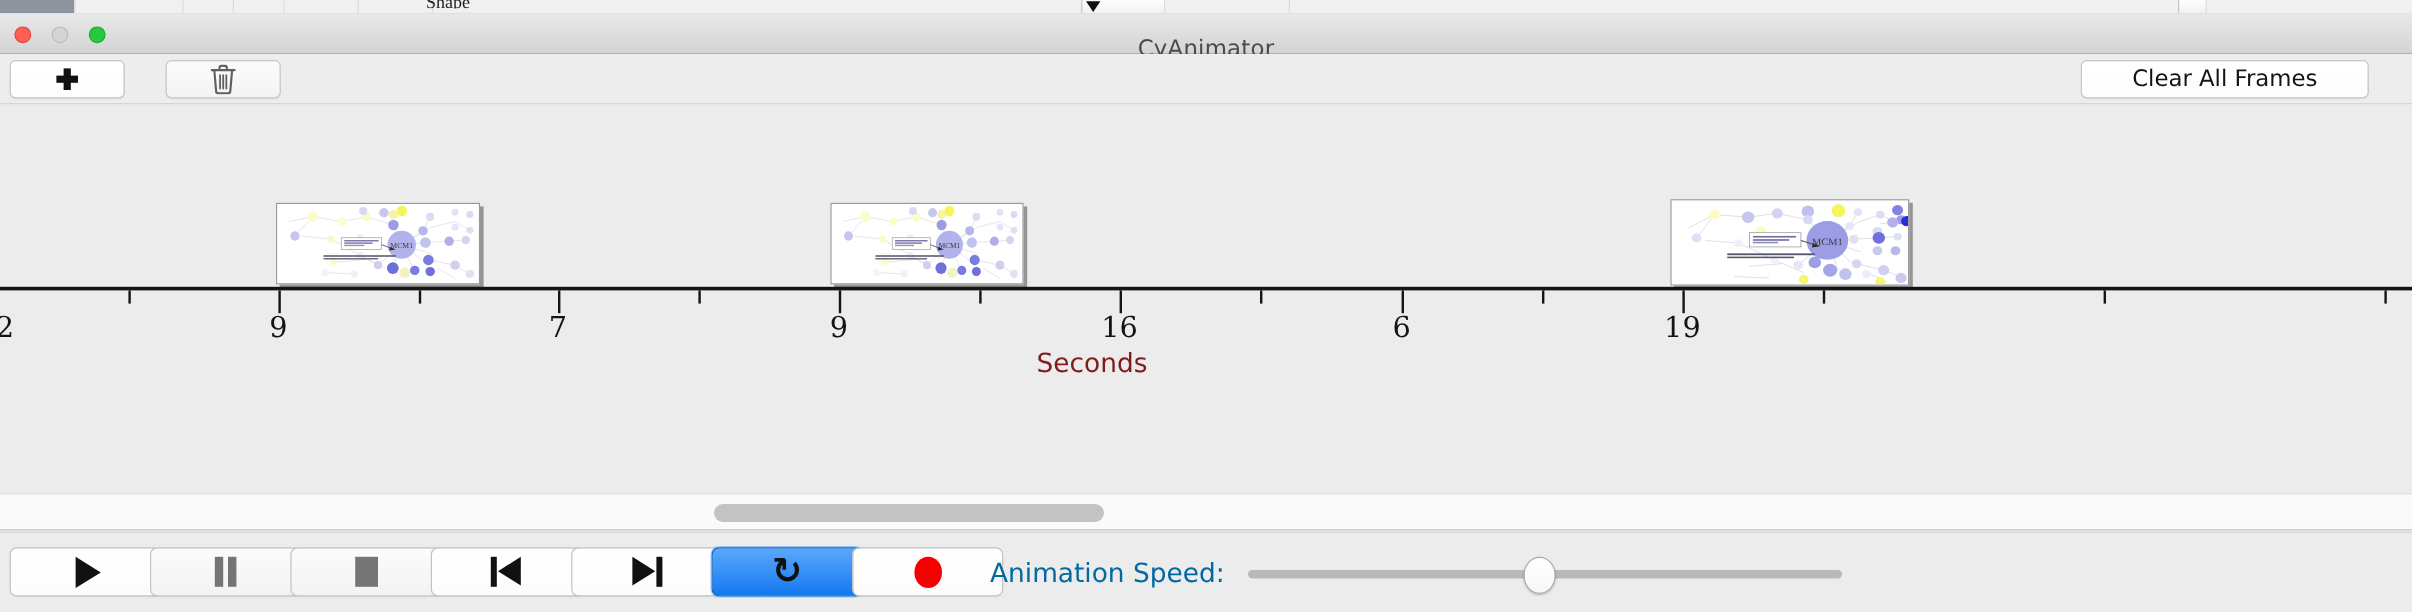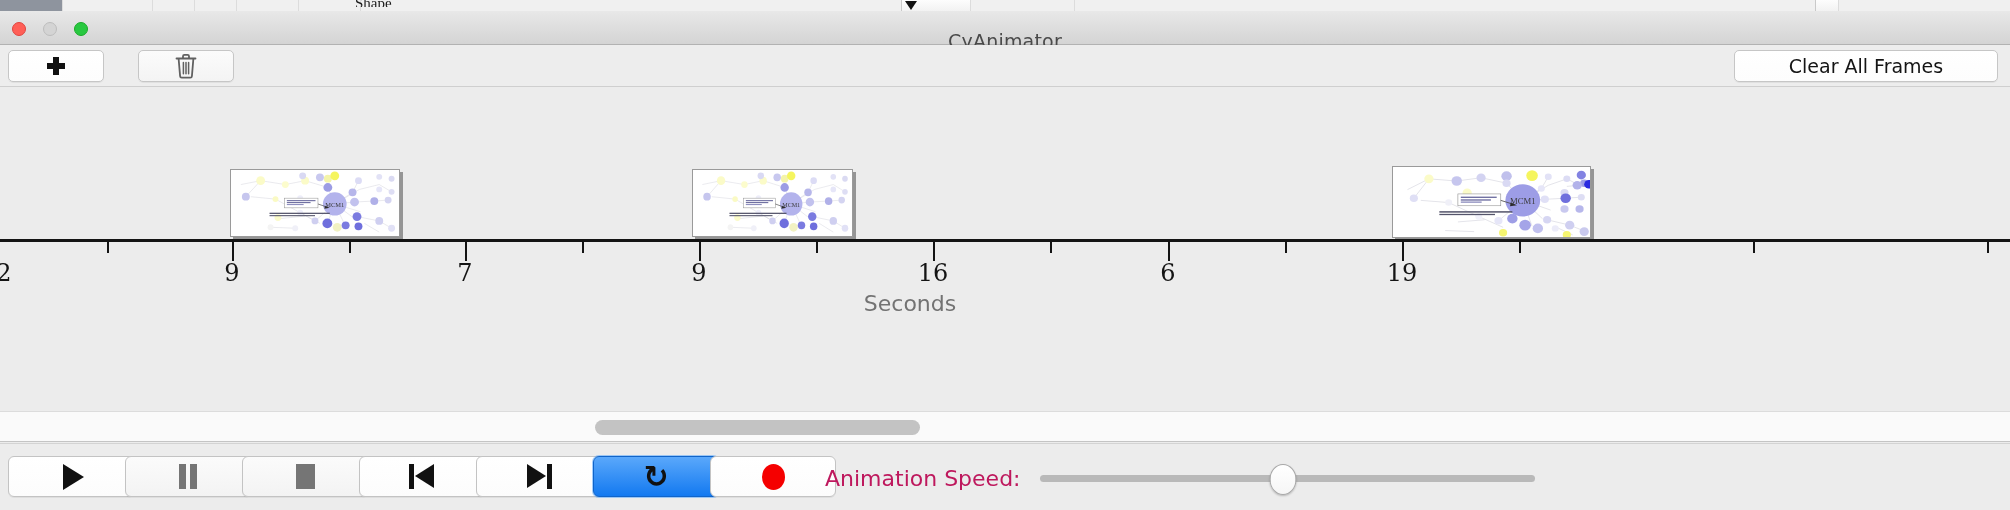--- a/index.html
+++ b/index.html
@@ -122,21 +122,21 @@
     align-items: center;
     justify-content: center;
     cursor: default;
     box-shadow: 0 1px 0 rgba(0,0,0,.05);
   }
   .tb-btn.white { background: linear-gradient(#ffffff, #fdfdfd); }
   .tb-btn.grey  { background: linear-gradient(#fbfbfb, #f4f4f4); }
 
   #add-frame-btn  { left: 8px;   width: 96px; }
   #del-frame-btn  { left: 138px; width: 96px; }
-  #clear-all-btn  { left: 1734px; width: 264px; }
+  #clear-all-btn  { left: 1734px; width: 240px; }
 
   .plus-icon {
     position: relative;
     width: 20px; height: 20px;
   }
   .plus-icon:before, .plus-icon:after {
     content: "";
     position: absolute;
     background: #111;
   }
@@ -194,21 +194,21 @@
     font-size: 24px;
     color: #141414;
     font-family: "DejaVu Serif", "Liberation Serif", serif;
     transform: translateX(-50%);
     white-space: nowrap;
   }
   .axis-title {
     position: absolute;
     top: 204px;
     font-size: 22px;
-    color: #737373;
+    color: #7f1d1d;
     font-family: "DejaVu Sans", "Liberation Sans", sans-serif;
     transform: translateX(-50%);
     white-space: nowrap;
   }
 
   
   .hscroll {
     position: absolute;
     left: 0;
     top: 411px;
@@ -272,21 +272,21 @@
   .ic-last    { position:relative;width:26px;height:25px;}
   .ic-last:before{content:"";position:absolute;right:0;top:0;width:5px;height:25px;background:#111;}
   .ic-last:after{content:"";position:absolute;right:6px;top:0;width:0;height:0;border-top:12.5px solid transparent;border-bottom:12.5px solid transparent;border-left:19px solid #111;}
   .ic-loop    { font-size:30px;line-height:30px;color:#111;font-family:"DejaVu Sans","Liberation Sans",sans-serif;font-weight:bold;}
   .ic-record  { width:23px;height:26px;border-radius:50%;background:#f50000;}
 
   .speed-label {
     position: absolute;
     top: 22px;
     font-size: 22px;
-    color: #be185d;
+    color: #0369a1;
     font-family: "DejaVu Sans", "Liberation Sans", sans-serif;
     white-space: nowrap;
     text-align: center;
   }
 
   .slider {
     position: absolute;
     top: 31px;
     height: 7px;
     border-radius: 4px;

